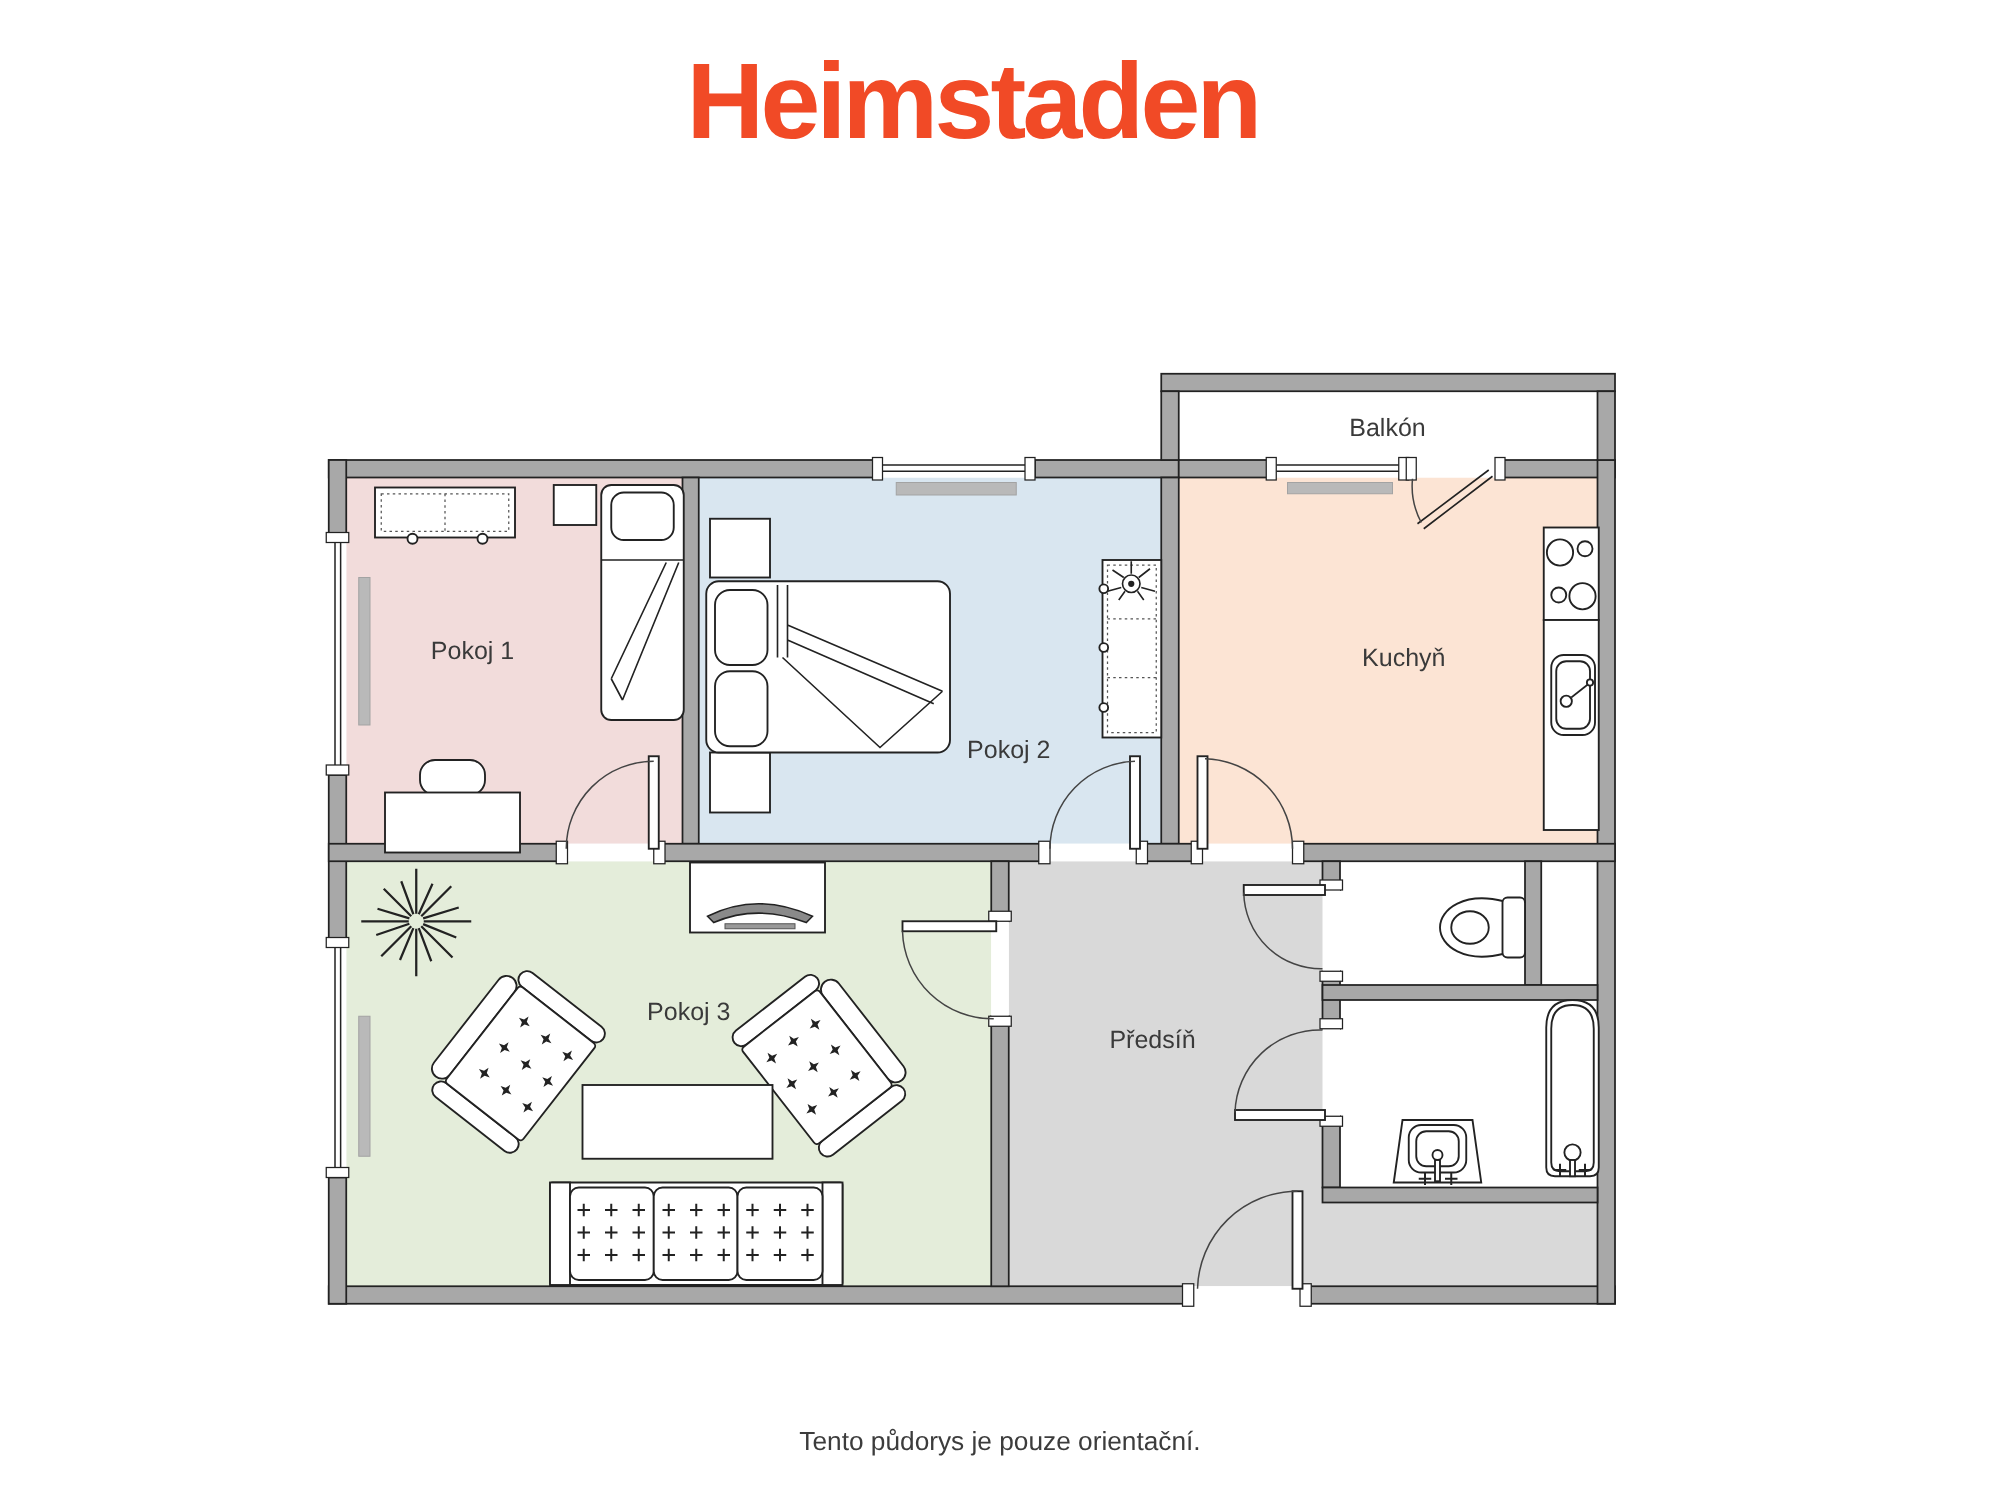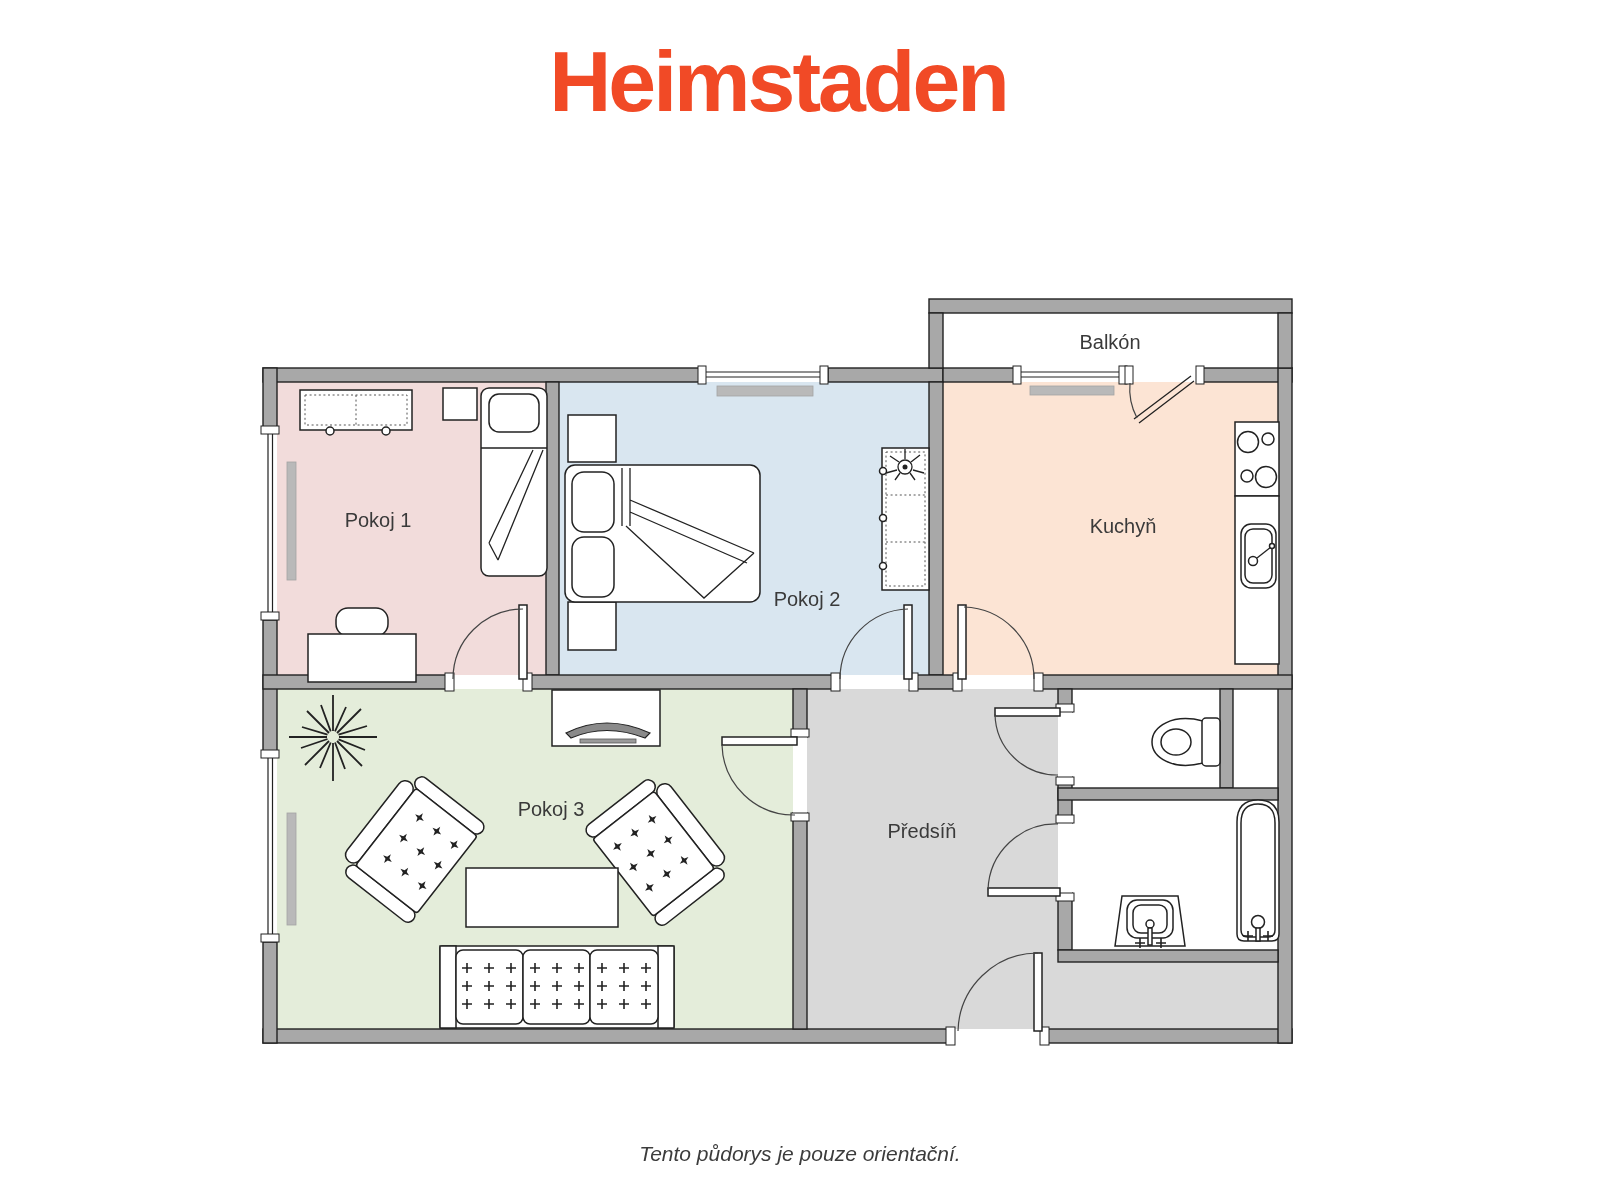--- a/index.html
+++ b/index.html
@@ -1,21 +1,21 @@
 <!DOCTYPE html>
 <html><head>
 <meta charset="utf-8">
 <style>
   html,body{margin:0;padding:0;background:#fff;}
   .page{position:relative;width:1600px;height:1200px;background:#fff;overflow:hidden;
         font-family:"Liberation Sans",sans-serif;}
   .logo{position:absolute;top:38px;left:778px;transform:translateX(-50%);
         font-size:86px;font-weight:700;letter-spacing:-3px;line-height:1;white-space:nowrap;}
   .footer{position:absolute;top:1142px;left:0;width:1600px;text-align:center;
-          font-size:21px;color:#3c3c3c;font-style:italic;}
+          font-size:21px;color:#3c3c3c;}
   svg.plan{position:absolute;left:0;top:0;}
   .wall{stroke:#222;stroke-width:1.4;}
   .gap{fill:#fff;stroke:none;}
   .glass{stroke:#222;stroke-width:1.2;fill:none;}
   .jamb{fill:#fff;stroke:#222;stroke-width:1;}
   .furn{fill:#fff;stroke:#222;stroke-width:1.5;}
   .line{stroke:#222;stroke-width:1.3;fill:none;}
   .arc{stroke:#444;stroke-width:1.2;fill:none;}
   .dotted{fill:none;stroke:#555;stroke-width:1;stroke-dasharray:2 2.6;}
   .radiator{fill:#b9b9b9;stroke:#a3a3a3;stroke-width:0.8;}

